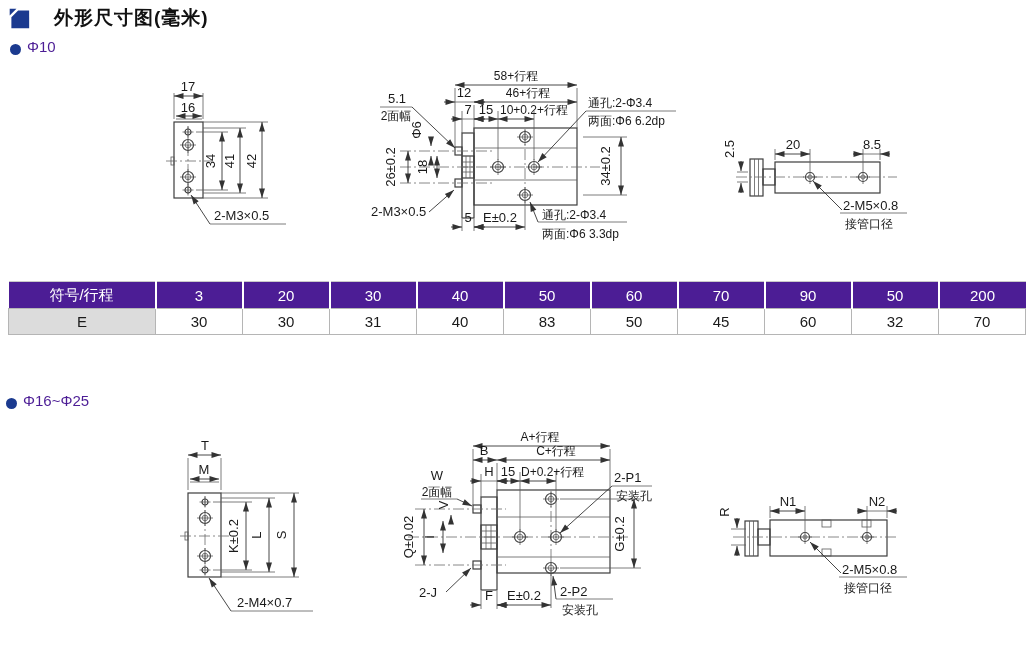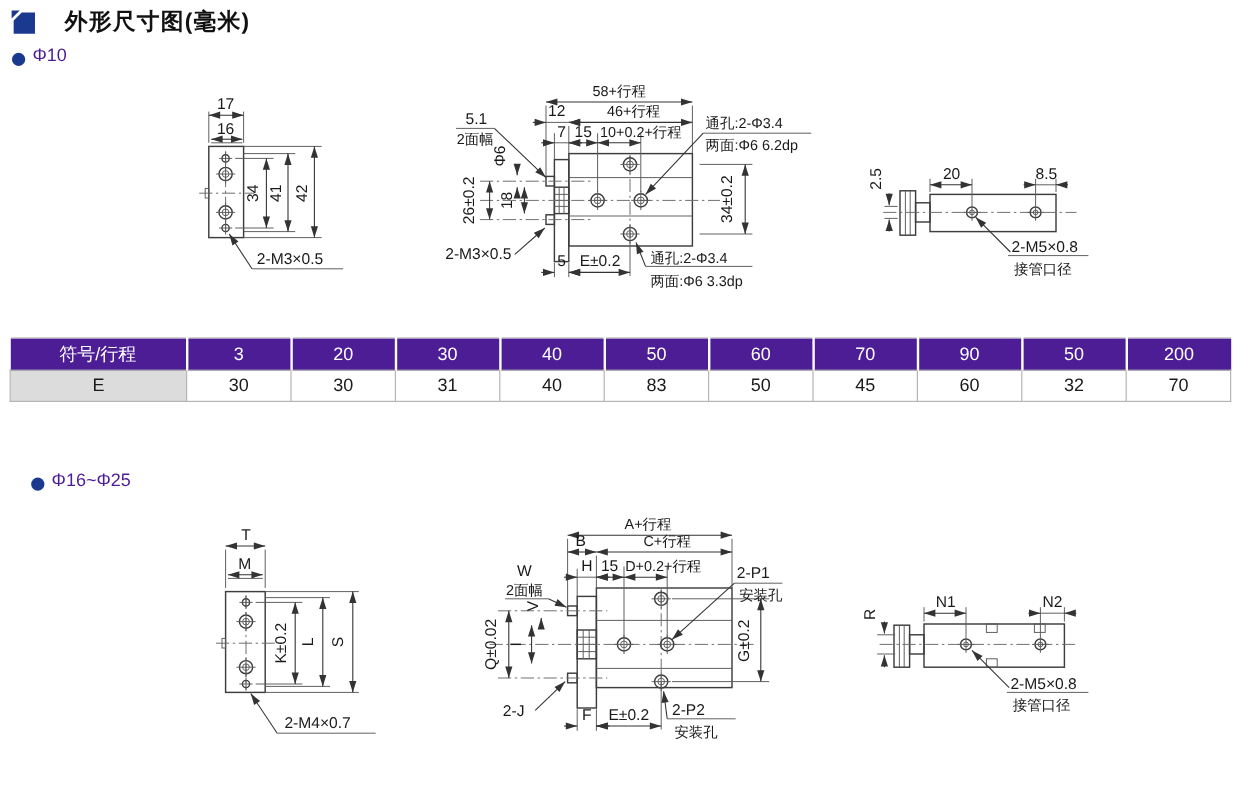--- a/index.html
+++ b/index.html
@@ -4,21 +4,21 @@
 <style>
   html,body{margin:0;padding:0;}
   body{width:1032px;height:663px;position:relative;background:#ffffff;
        font-family:"Liberation Sans",sans-serif;color:#1a1a1a;overflow:hidden;}
   
   .hdr{position:absolute;left:8px;top:5px;display:flex;align-items:center;gap:24px;}
   .hdr h1{font-size:19px;font-weight:bold;margin:0;letter-spacing:1px;color:#111;}
   
   .bl{position:absolute;display:flex;align-items:flex-end;gap:6px;font-size:15px;color:#4c1d95;}
   .bl .dot{width:11px;height:11px;border-radius:50%;background:#1b3a8f;display:inline-block;}
-  #s1{left:10px;top:38px;} #s2{left:26px;top:392px;}
+  #s1{left:10px;top:38px;} #s2{left:6px;top:392px;}
   
   table.strk{position:absolute;left:8px;top:281px;width:1017px;border-collapse:collapse;
              table-layout:fixed;border-top:1px solid #c9c9c9;border-bottom:1px solid #9a9a9a;
              font-size:15px;text-align:center;}
   table.strk td{padding:0;height:26px;}
   tr.hd td{background:#4c1d95;color:#ffffff;border-left:2px solid #ffffff;}
   tr.hd td:first-child{border-left:none;}
   tr.vals td{background:#ffffff;color:#1a1a1a;border:1px solid #b5b5b5;height:25px;}
   tr.vals td.rowlab{background:#dcdcdc;}
   

